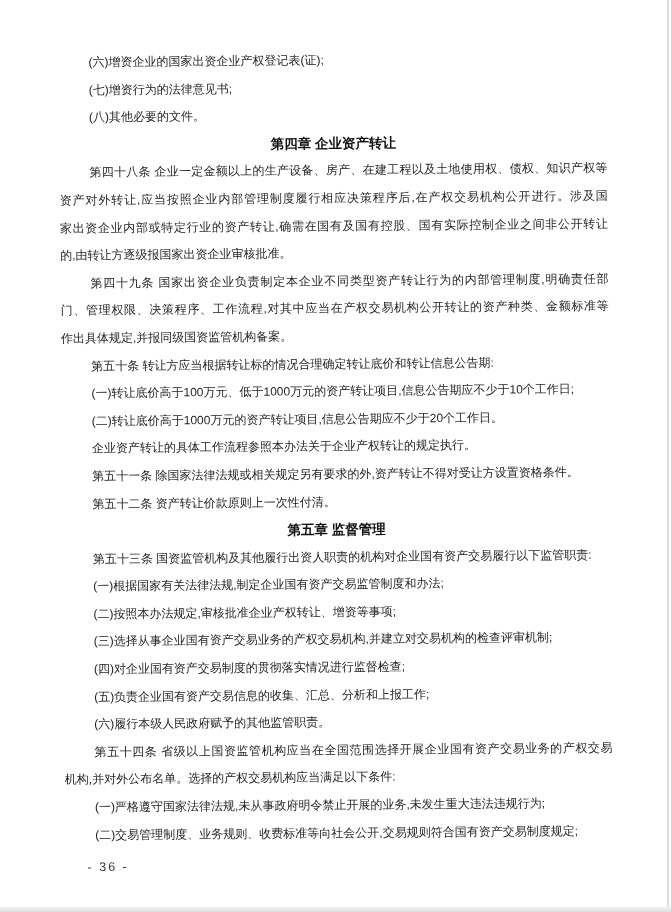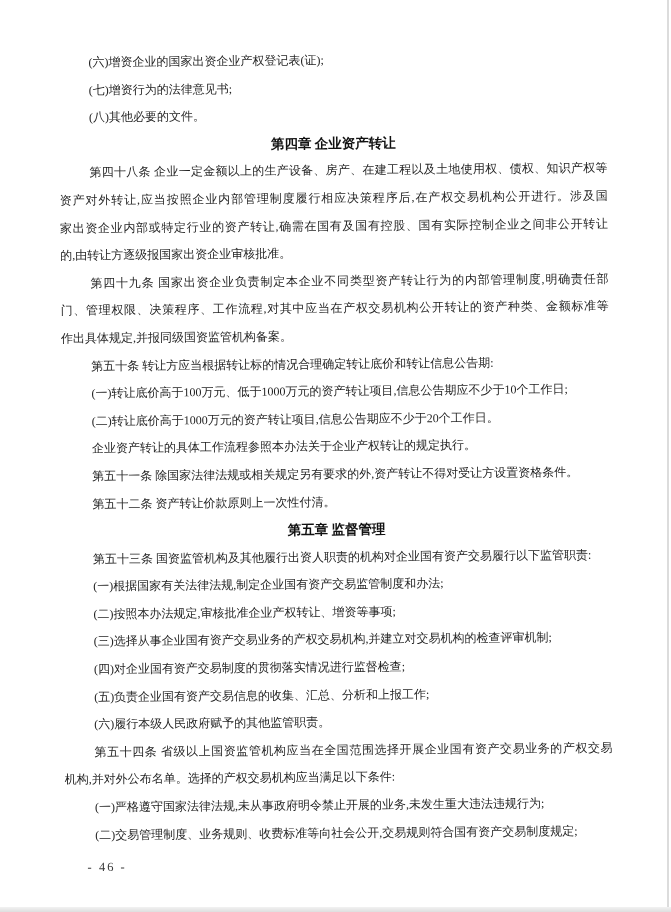--- a/index.html
+++ b/index.html
@@ -1,21 +1,21 @@
 <!DOCTYPE html>
 <html><head>
 <meta charset="utf-8">
 <style>
   html,body{margin:0;padding:0;background:#ffffff;}
   .screen{
     position:relative;
     width:671px;height:912px;
     background:#ffffff;
     overflow:hidden;
-    font-family:Liberation Serif, serif;
+    font-family:Liberation Sans, sans-serif;
     color:#1f1f1f;
   }
   .tilt{
     position:absolute;
     left:0;top:0;width:671px;height:912px;
     transform:rotate(-0.5deg);
     transform-origin:50% 50%;
   }
   .content{
     position:absolute;
@@ -95,17 +95,17 @@
         <div class="line ind">(二)按照本办法规定,审核批准企业产权转让、增资等事项;</div>
         <div class="line ind">(三)选择从事企业国有资产交易业务的产权交易机构,并建立对交易机构的检查评审机制;</div>
         <div class="line ind">(四)对企业国有资产交易制度的贯彻落实情况进行监督检查;</div>
         <div class="line ind">(五)负责企业国有资产交易信息的收集、汇总、分析和上报工作;</div>
         <div class="line ind">(六)履行本级人民政府赋予的其他监管职责。</div>
         <div class="line ind jfull">第五十四条 省级以上国资监管机构应当在全国范围选择开展企业国有资产交易业务的产权交易</div>
         <div class="line">机构,并对外公布名单。选择的产权交易机构应当满足以下条件:</div>
         <div class="line ind">(一)严格遵守国家法律法规,未从事政府明令禁止开展的业务,未发生重大违法违规行为;</div>
         <div class="line ind">(二)交易管理制度、业务规则、收费标准等向社会公开,交易规则符合国有资产交易制度规定;</div>
       </div>
-    <div class="page-number">- 46 -</div>
+    <div class="page-number">- 36 -</div>
   </div>
   <div class="right-edge-line"></div>
   <div class="bottom-edge-strip"></div>
 </div>
 
 </body></html>

